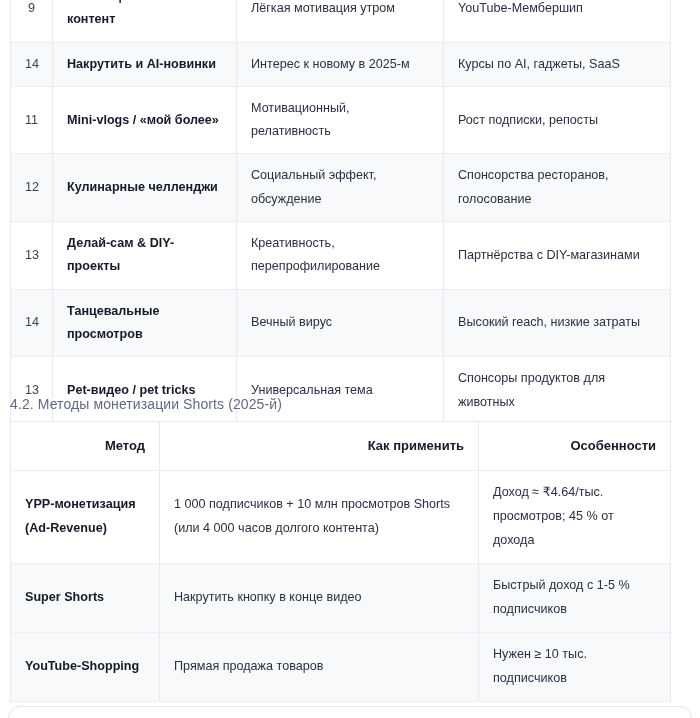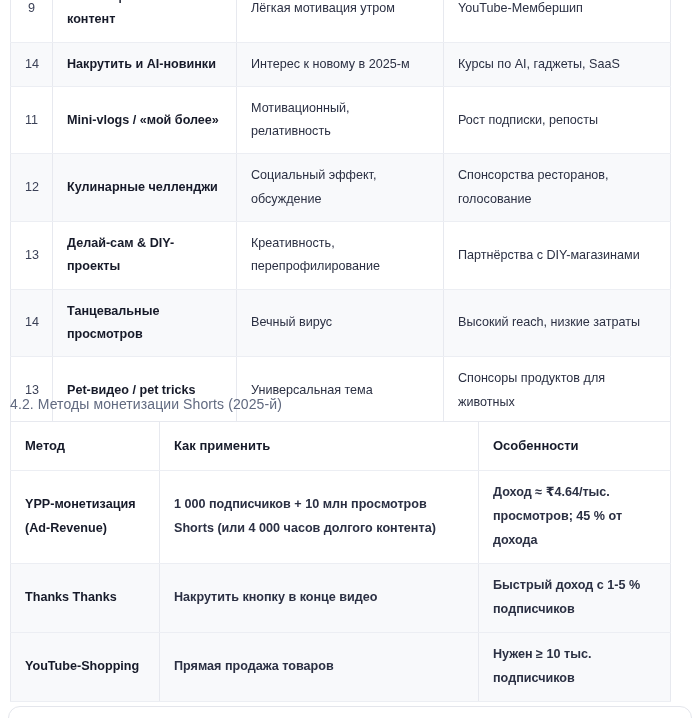--- a/index.html
+++ b/index.html
@@ -51,21 +51,21 @@
     color: #3b4157;
     font-size: 12.6px;
   }
   .data-table .c-bold {
     font-weight: 700;
     color: #161a29;
   }
   .data-table th {
     font-weight: 700;
     color: #161a29;
-    text-align: left;
+    text-align: right;
     font-size: 13px;
     background: #ffffff;
     padding: 12px 14px;
   }
 
   
   .tbl1-wrap {
     position: absolute;
     left: 10px;
     top: -26px;
@@ -91,21 +91,21 @@
   .tbl2-wrap {
     position: absolute;
     left: 10px;
     top: 421px;
     width: 660px;
   }
   #table-monetization { width: 660px; }
   #table-monetization col.m-method { width: 149px; }
   #table-monetization col.m-how    { width: 319px; }
   #table-monetization col.m-note   { width: 192px; }
-  #table-monetization td { line-height: 1.9; font-weight: bold; }
+  #table-monetization td { line-height: 1.9; }
 
   
   .bottom-card {
     position: absolute;
     left: 8px;
     top: 706px;
     width: 684px;
     height: 40px;
     border: 1px solid #e4e6ec;
     border-radius: 12px;
@@ -195,21 +195,21 @@
           <th>Особенности</th>
         </tr>
       </thead>
       <tbody>
         <tr class="plain">
           <td class="c-bold">YPP-монетизация (Ad-Revenue)</td>
           <td>1 000 подписчиков + 10 млн просмотров Shorts (или 4 000 часов долгого контента)</td>
           <td>Доход ≈ ₹4.64/тыс. просмотров; 45 % от дохода</td>
         </tr>
         <tr class="alt">
-          <td class="c-bold">Thanks Thanks</td>
+          <td class="c-bold">Super Shorts</td>
           <td>Накрутить кнопку в конце видео</td>
           <td>Быстрый доход с 1-5 % подписчиков</td>
         </tr>
         <tr class="alt">
           <td class="c-bold">YouTube-Shopping</td>
           <td>Прямая продажа товаров</td>
           <td>Нужен ≥ 10 тыс. подписчиков</td>
         </tr>
 
       </tbody>

